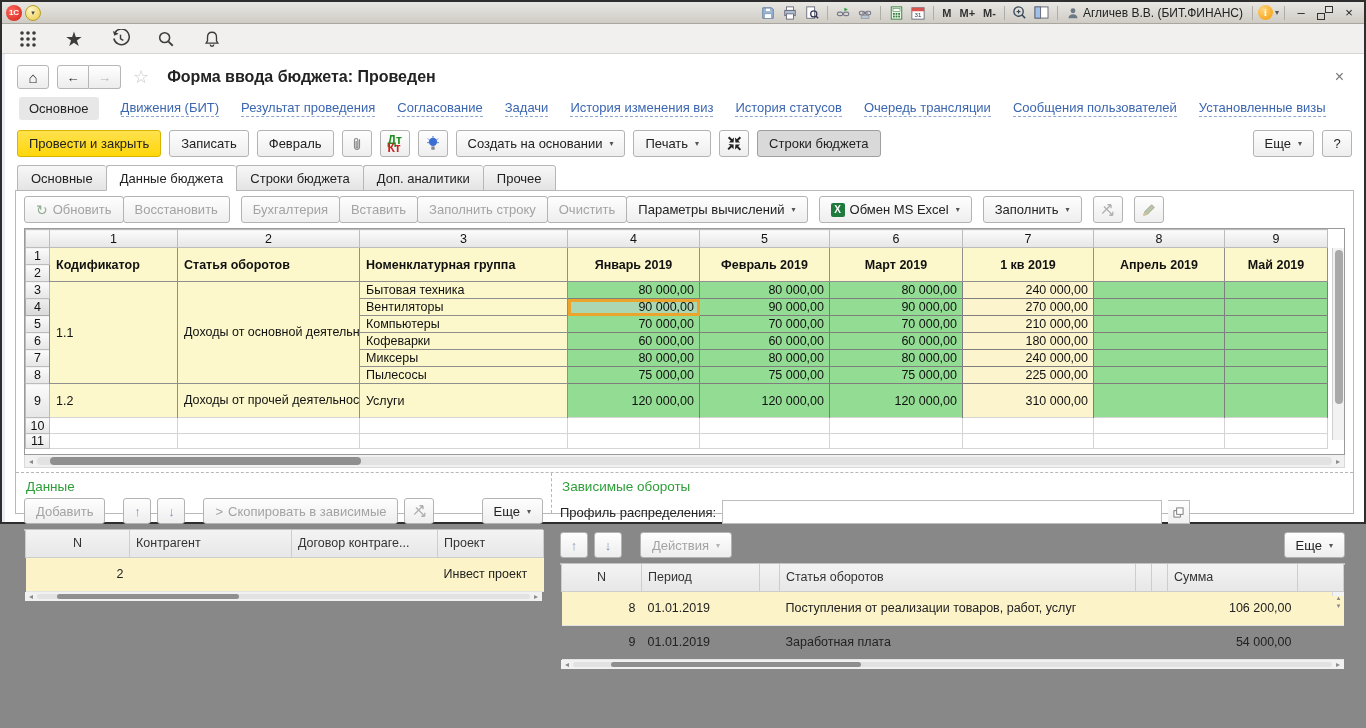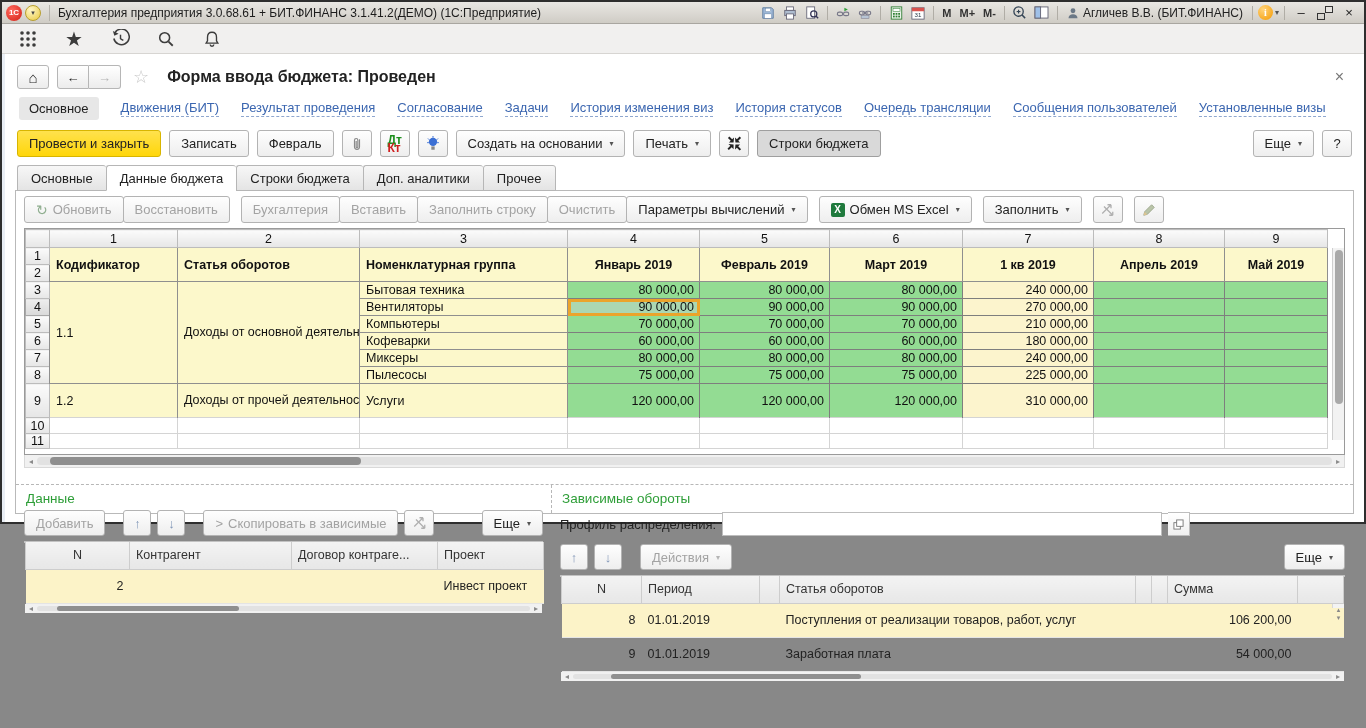--- a/index.html
+++ b/index.html
@@ -87,21 +87,21 @@
   .gvscroll { position:absolute; top:19px; right:0; bottom:14px; width:12px; background:#f2f2f2; border-left:1px solid #cfcfcf; }
   .gvscroll .thumb { position:absolute; top:2px; left:1.5px; width:8px; height:80%; background:#a9a9a9; border-radius:4px; }
   .hscroll { height:13px; background:#f1f1f1; position:relative; display:flex; align-items:center; }
   .hscroll .la, .hscroll .ra { font-size:8px; color:#8a8a8a; width:12px; text-align:center; }
   .hscroll .ra { position:absolute; right:0; }
   .hscroll .track { position:absolute; left:12px; right:12px; top:2px; bottom:2px; background:#e2e2e2; border-radius:5px; }
   .hscroll .thumb { position:absolute; top:0; bottom:0; background:#8f8f8f; border-radius:5px; }
   .grid-hscroll { margin:0 8px 4px 8px; border:1px solid #d9d9d9; border-top:none; }
 
   
-  .bottom { flex:1; display:flex; border-top:1px dashed #b7b7b7; margin-top:12px; min-height:0; }
+  .bottom { flex:1; display:flex; border-top:1px dashed #b7b7b7; margin-top:0; min-height:0; }
   .bpanel { display:flex; flex-direction:column; padding:4px 8px 6px 8px; min-width:0; }
   .bpanel.left { width:536px; flex:0 0 auto; border-right:1px dashed #b7b7b7; }
   .bpanel.right { flex:1; }
   .ptitle { color:#2e9e38; font-size:13.5px; padding:2px 0 4px 2px; }
   .ptools { display:flex; align-items:center; gap:6px; padding-bottom:5px; }
   .ptools .btn { height:26px; }
   .arrbtn { width:28px; justify-content:center; padding:0; color:#7d93b5; font-weight:bold; font-size:13px; }
   .tblbox { flex:1; border:1px solid #c2c2c2; display:flex; flex-direction:column; min-height:0; position:relative; }
   table.btable { border-collapse:collapse; table-layout:fixed; width:100%; }
   table.btable td { font-size:12.5px; color:#222; padding:0 6px; overflow:hidden; white-space:nowrap; text-overflow:ellipsis; }
@@ -118,21 +118,20 @@
 </head>
 <body>
 
 <div class="window">
 
   <div class="titlebar">
     <div class="logo1c">1С</div>
     <div class="sysbtn">
         <span>▾</span>
       </div>
-    <div class="wtitle">Бухгалтерия предприятия 3.0.68.61 + БИТ.ФИНАНС 3.1.41.2(ДЕМО)  (1С:Предприятие)</div>
     <div class="wicons">
       <div class="ticon">
           <svg width="14" height="14" viewBox="0 0 16 16">
             <path d="M2 2h10l2 2v10H2z" fill="#9db7d6" stroke="#5c7a9e"></path>
             <rect x="5" y="2.5" width="6" height="4" fill="#fff" stroke="#5c7a9e" stroke-width=".5"></rect>
             <rect x="4" y="9" width="8" height="5" fill="#fff" stroke="#5c7a9e" stroke-width=".5"></rect>
           </svg>
         </div>
       <div class="ticon">
           <svg width="14" height="14" viewBox="0 0 16 16">

